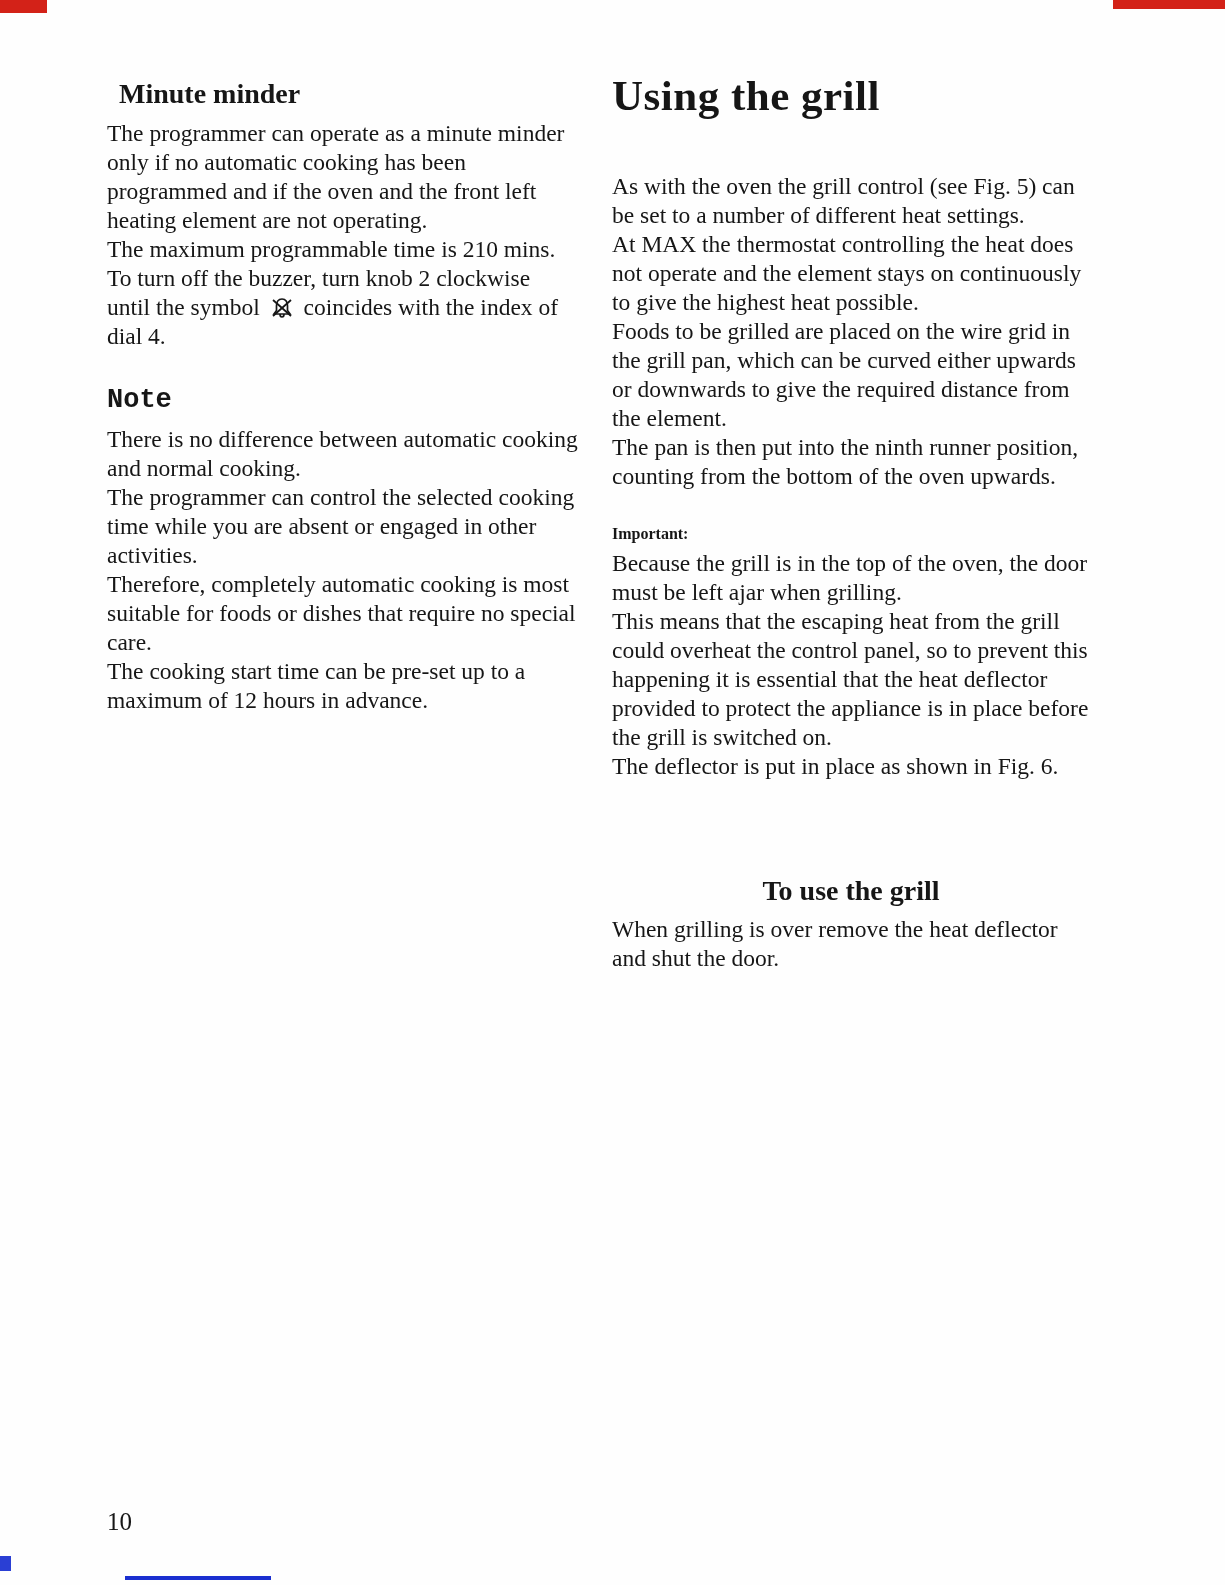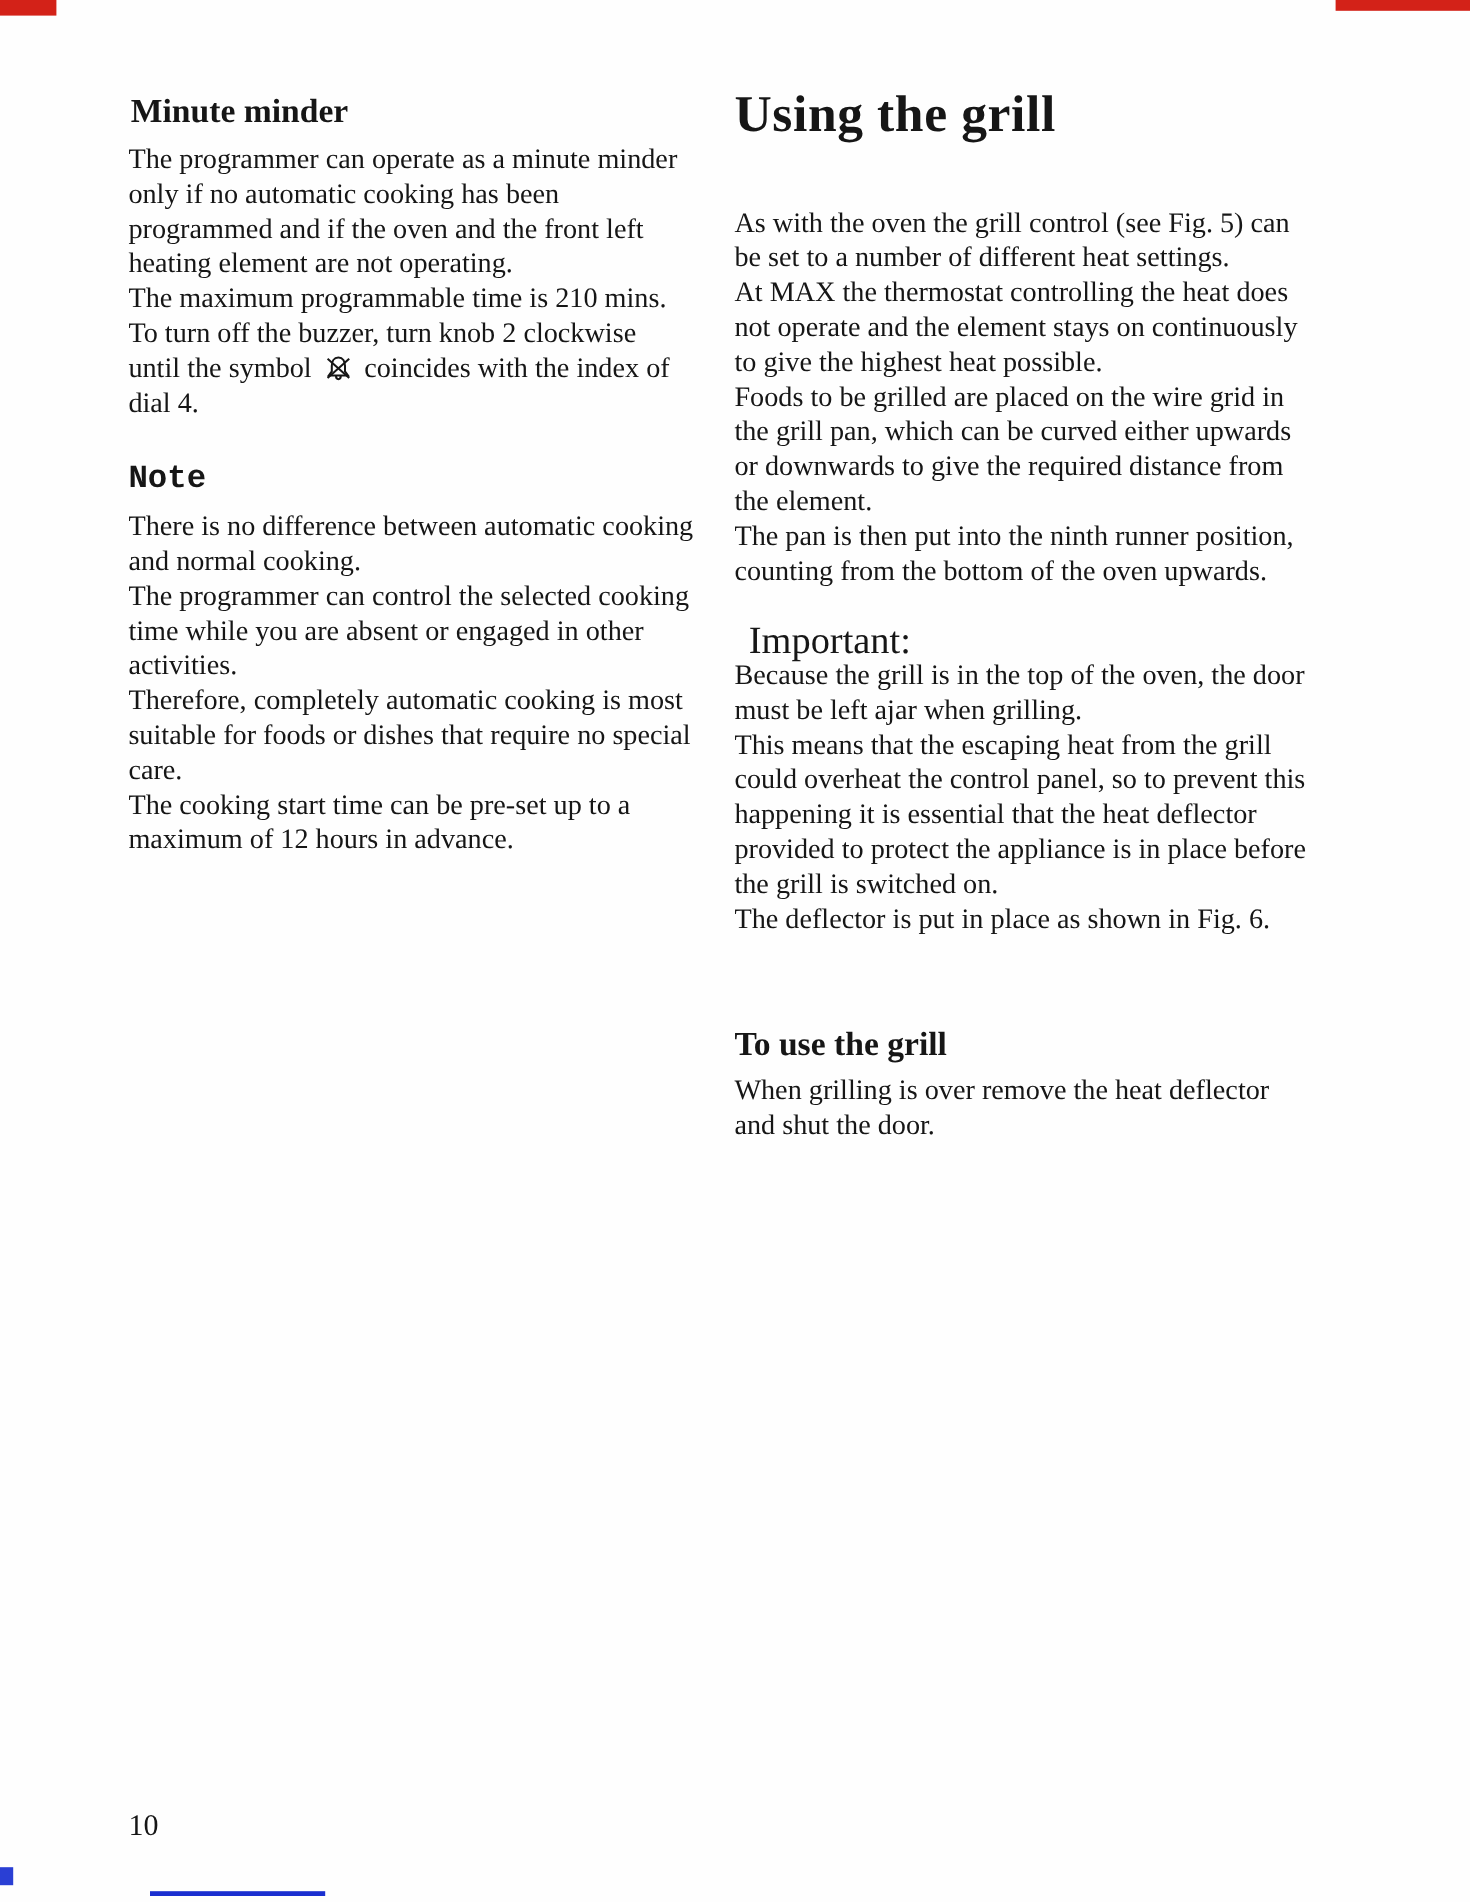--- a/index.html
+++ b/index.html
@@ -30,41 +30,42 @@
   h1.grill-title {
     font-size: 43px;
     line-height: 48px;
     margin: 0 0 52px 0;
     font-weight: bold;
     letter-spacing: 0.5px;
   }
   h2.sub-heading {
     font-size: 28px;
     line-height: 32px;
-    margin: 0 0 9px 2px;
+    margin: 0 0 9px 12px;
     font-weight: bold;
   }
   h3.mid-heading {
     font-size: 27px;
     line-height: 32px;
     margin: 33px 0 9px 0;
     font-weight: bold;
     font-family: Liberation Mono, monospace;
   }
   h3.use-grill-heading {
     font-size: 28px;
     line-height: 32px;
-    margin: 74px 0 8px 0;
+    margin: 94px 0 8px 0;
     font-weight: bold;
+    text-align: center;
   }
   h4.important-heading {
-    font-size: 32px;
+    font-size: 16px;
     line-height: 29px;
-    margin: 28px 0 1px 12px;
-    font-weight: normal;
+    margin: 28px 0 1px 0;
+    font-weight: bold;
   }
 
   .inline-icon {
     display: inline-block;
     vertical-align: -5px;
     margin: 0 3px;
   }
   .inline-icon svg { display: block; }
 
   .page-number {

